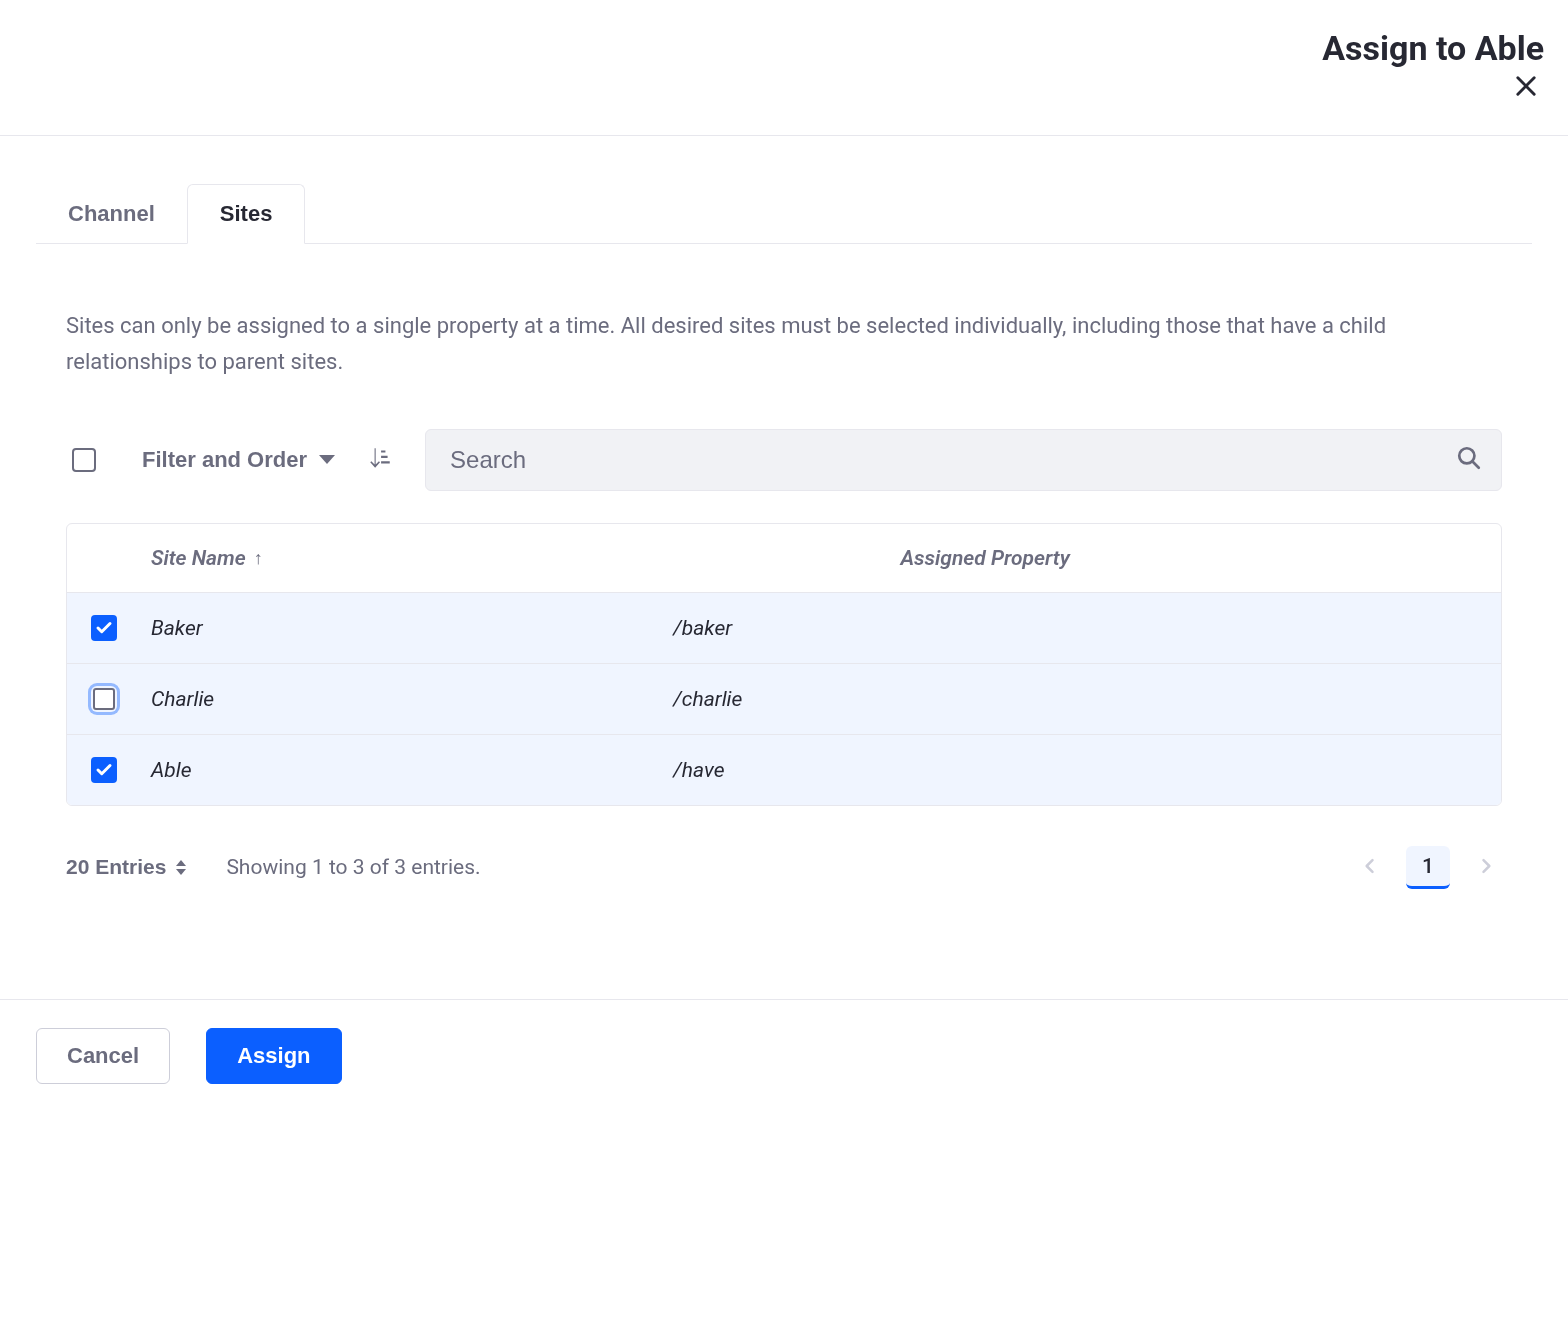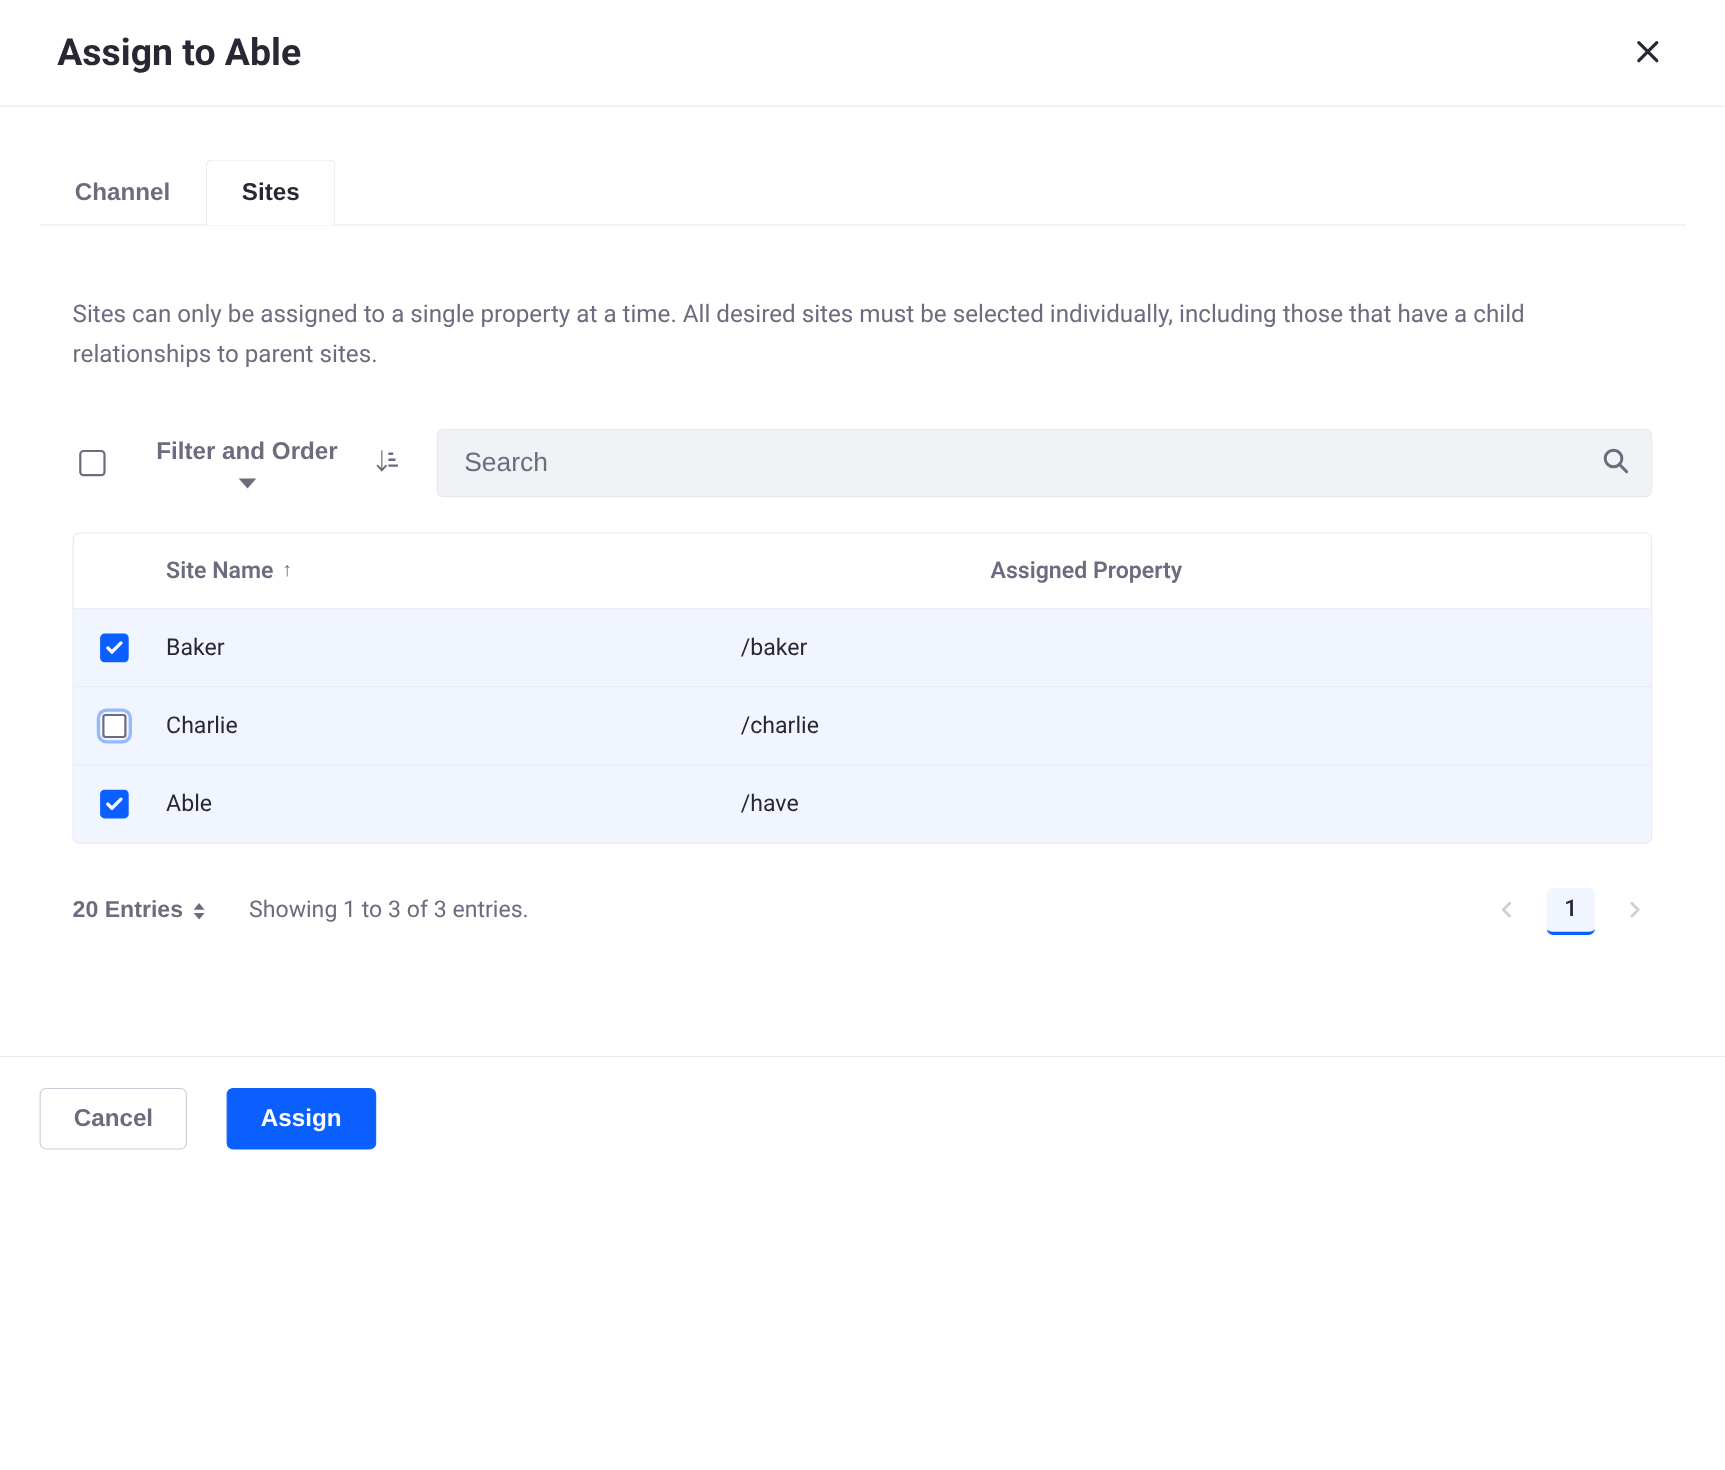--- a/index.html
+++ b/index.html
@@ -11,22 +11,23 @@
     }
     .dialog {
       width: 100%;
       max-width: 1568px;
       margin: 0 auto;
     }
     .header {
       display: flex;
       align-items: flex-end;
       justify-content: space-between;
-      padding: 28px 52px;
+      padding: 28px 24px;
       border-bottom: 1px solid #e7e7ed;
+      flex-direction: column;
     }
     .header h1 {
       font-size: 34px;
       font-weight: 700;
       color: #272833;
     }
     .close-btn {
       background: none;
       border: none;
       cursor: pointer;
@@ -84,21 +85,20 @@
     .filter-btn {
       display: flex;
       align-items: center;
       gap: 12px;
       background: none;
       border: none;
       font-size: 22px;
       color: #6b6c7e;
       font-weight: 600;
       cursor: pointer;
-      flex-direction: column;
     }
     .caret-down {
       width: 0; height: 0;
       border-left: 8px solid transparent;
       border-right: 8px solid transparent;
       border-top: 9px solid #6b6c7e;
     }
     .sort-btn {
       background: none;
       border: none;
@@ -130,20 +130,21 @@
       top: 50%;
       transform: translateY(-50%);
       color: #6b6c7e;
     }
     .search-icon svg { width: 26px; height: 26px; }
     .table {
       margin: 32px 30px 0 30px;
       border: 1px solid #e7e7ed;
       border-radius: 6px;
       overflow: hidden;
+      font-style: italic;
     }
     .thead {
       display: flex;
       padding: 22px 24px;
       border-bottom: 1px solid #e7e7ed;
       color: #6b6c7e;
       font-size: 21px;
       font-weight: 600;
     }
     .col-check { width: 60px; flex-shrink: 0; }

